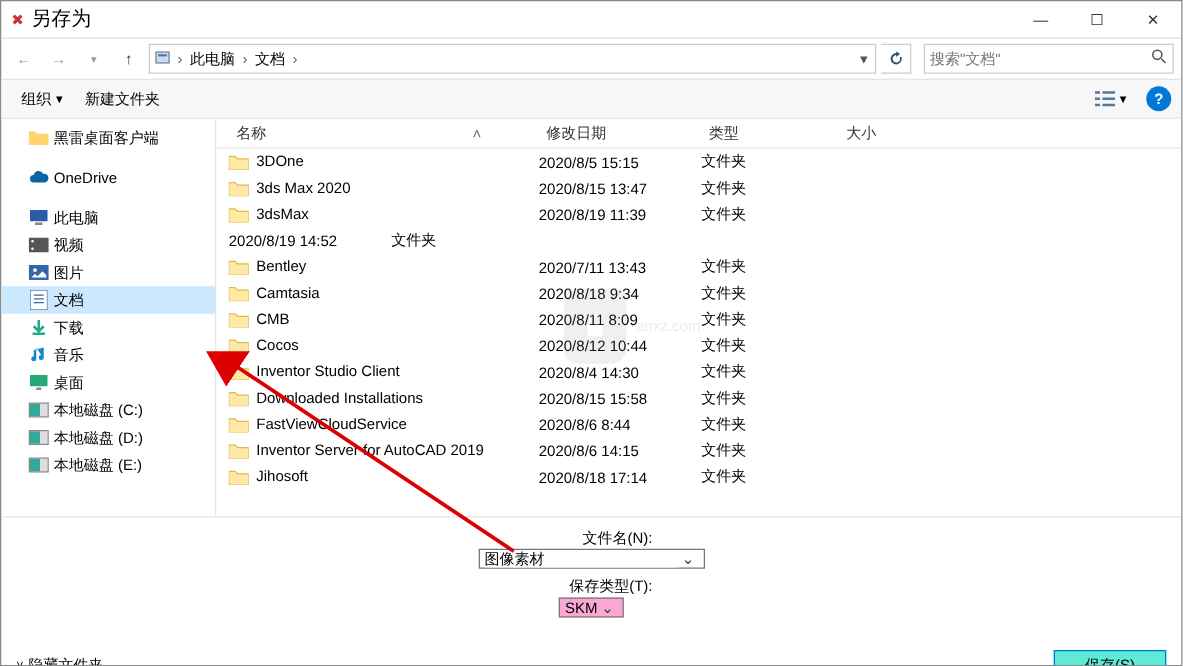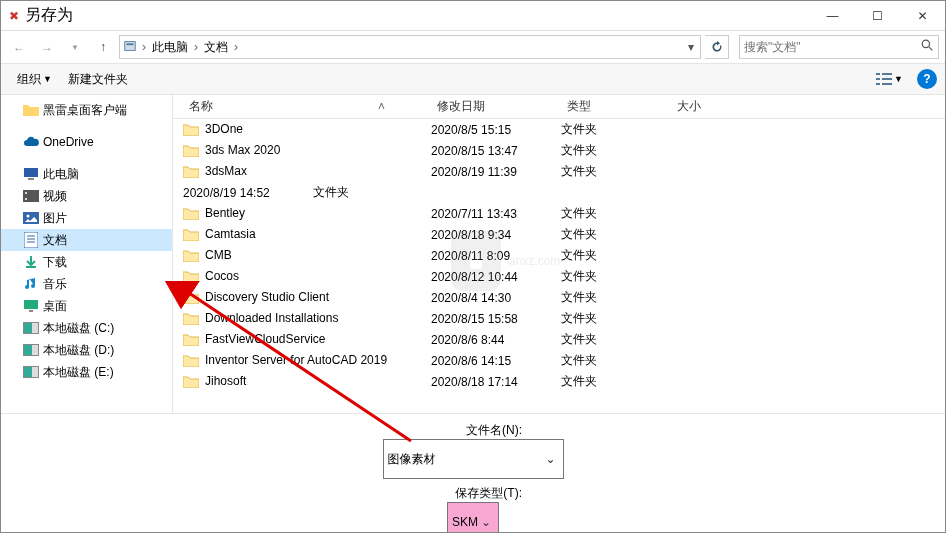--- a/index.html
+++ b/index.html
@@ -38,21 +38,21 @@
 .col-size { width: 80px; }
 .sort-ind { margin-left: auto; margin-right: 40px; color: #666; }
 .rows { flex: 1; overflow-y: scroll; }
 .row { display: flex; height: 21px; align-items: center; padding-left: 10px; }
 .row .ficon { width: 18px; height: 16px; }
 .row .col-name { display: flex; align-items: flex-start; gap: 4px; }
 .folder-svg { width: 16px; height: 14px; }
 .bottom { border-top: 1px solid #e5e5e5; padding: 8px 10px 6px 10px; }
 .field-row { display: flex; align-items: center; margin-bottom: 6px; flex-direction: column; }
 .field-row label { width: 110px; text-align: right; padding-right: 6px; }
-.field-row .field { flex: 1; height: 22px; border: 1px solid #777; display: flex; align-items: center; padding: 12px 4px; background: #fff; }
+.field-row .field { flex: 1; height: 22px; border: 1px solid #777; display: flex; align-items: center; padding: 0 4px; background: #fff; }
 .field-row .field input { border: none; outline: none; flex: 1; }
 .field-row .field.sel { background: #f9a8d4; align-items: flex-end; }
 .field-row .dd { width: 16px; text-align: center; color: #333; }
 .footer { display: flex; align-items: center; padding: 14px 12px 10px 12px; }
 .footer .hide { display: flex; align-items: center; gap: 4px; }
 .footer .spacer { flex: 1; }
 .footer button { width: 90px; height: 24px; border: 1px solid #999; background: #e1e1e1; margin-left: 8px; }
 .footer button.primary { border: 1px solid #0078d7; background: #5eead4; }
 .disk-icon { width: 16px; height: 12px; background: linear-gradient(to right, #3a9 60%, #ddd 60%); border: 1px solid #888; display: inline-block; }
 .arrow-annotation { position: absolute; left: 160px; top: 280px; pointer-events: none; }
@@ -322,21 +322,21 @@
           </div>
           <div class="col-date">2020/8/12 10:44</div>
           <div class="col-type">文件夹</div>
           <div class="col-size"></div>
         </div>
         <div class="row">
           <div class="col-name">
             <span class="ficon"><svg class="folder-svg" viewBox="0 0 16 14">
                 <path d="M0 3h5l2 2h9v8a1 1 0 0 1-1 1H1a1 1 0 0 1-1-1z" fill="#ffe9a6" stroke="#e3b94d"></path>
               </svg></span>
-            <span>Discovery Studio Client</span>
+            <span>Inventor Studio Client</span>
           </div>
           <div class="col-date">2020/8/4 14:30</div>
           <div class="col-type">文件夹</div>
           <div class="col-size"></div>
         </div>
         <div class="row">
           <div class="col-name">
             <span class="ficon"><svg class="folder-svg" viewBox="0 0 16 14">
                 <path d="M0 3h5l2 2h9v8a1 1 0 0 1-1 1H1a1 1 0 0 1-1-1z" fill="#ffe9a6" stroke="#e3b94d"></path>
               </svg></span>

